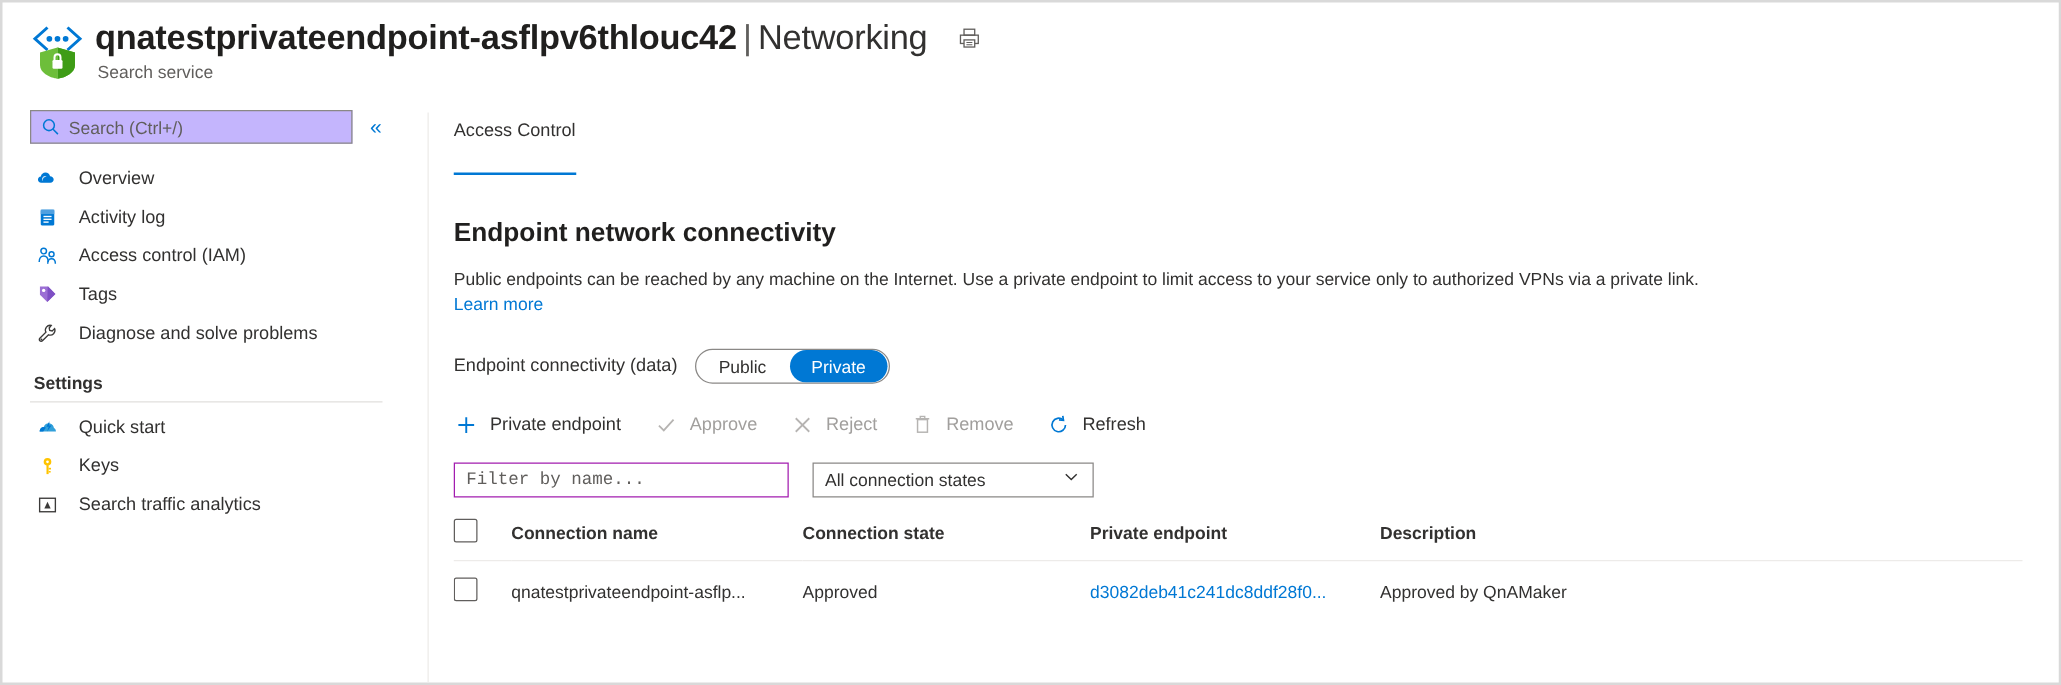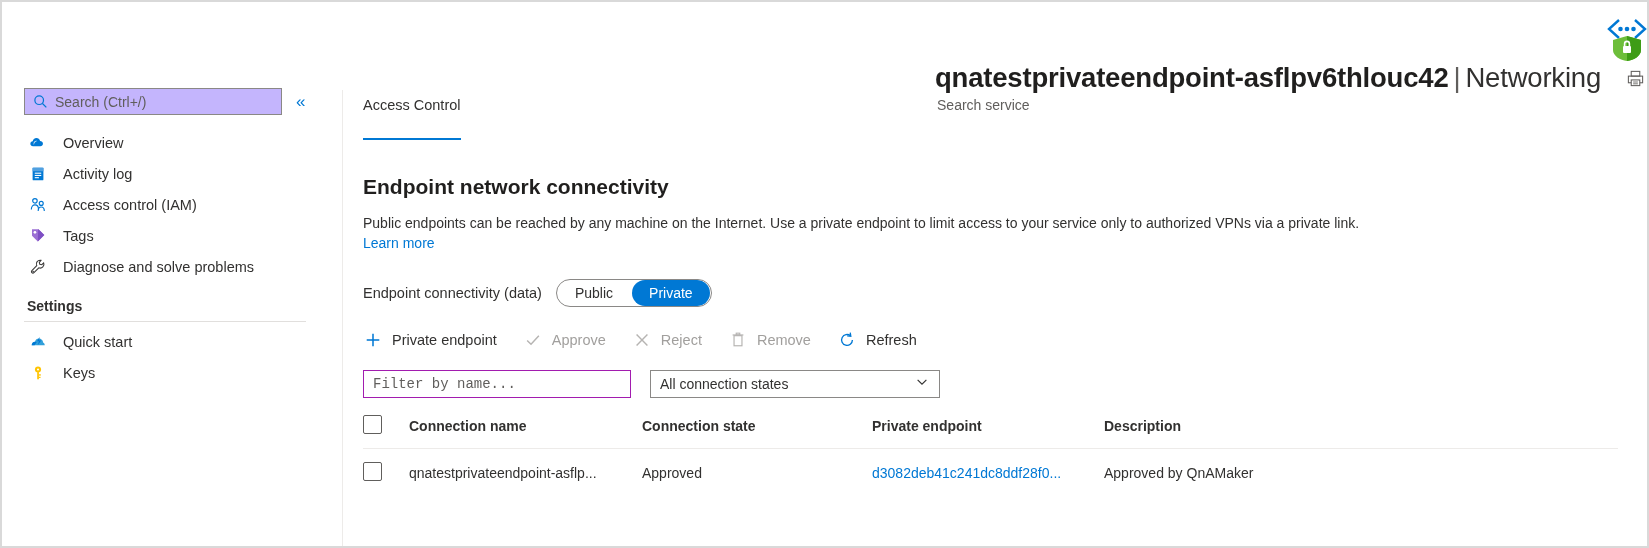--- a/index.html
+++ b/index.html
@@ -19,21 +19,21 @@
   }
 
   
   .header {
     position: absolute;
     left: 0; top: 0;
     width: 100%;
     height: 78px;
     padding: 12px 0 0 22px;
   }
-  .header-row { display: flex; align-items: flex-end; flex-direction: column; }
+  .header-row { display: flex; align-items: center; }
   .svc-icon { width: 42px; height: 46px; flex: 0 0 42px; margin-top: 2px; }
   .header-texts { margin-left: 10px; }
   .title-line { display: flex; align-items: center; }
   .title {
     font-size: 27.5px;
     font-weight: bold;
     color: #201f1e;
     letter-spacing: -0.2px;
     white-space: nowrap;
   }
@@ -237,21 +237,21 @@
     padding: 0 9px;
     font-family: Liberation Mono, monospace;
     font-size: 14px;
     color: #323130;
     outline: 0;
   }
   .filter-input::placeholder { color: #605e5c; opacity: 1; }
   .select-wrap {
     position: relative;
     margin-left: 19px;
-    width: 290px; height: 28px;
+    width: 225px; height: 28px;
     border: 1px solid #8a8886;
     background: #fff;
     display: flex;
     align-items: center;
     padding: 0 9px;
     cursor: pointer;
   }
   .select-wrap .sel-text { font-size: 14px; color: #323130; }
   .select-wrap .chev {
     position: absolute;
@@ -435,20 +435,29 @@
             <circle cx="10" cy="6.1" r="1.2" fill="#ffffff"></circle>
             <rect x="9.1" y="9" width="1.9" height="8" fill="#ffc400"></rect>
             <rect x="11" y="11.4" width="2.1" height="1.5" fill="#ffc400"></rect>
             <rect x="11" y="14.2" width="1.8" height="1.4" fill="#ffc400"></rect>
           </svg>
         </span>
         <span class="lbl">Keys</span>
       </div>
 
 
+      <div class="nav-item">
+        <span class="ico">
+          <svg viewBox="0 0 20 20" width="18" height="18">
+            <rect x="3" y="4" width="14" height="12" fill="none" stroke="#3b3a39" stroke-width="1.2"></rect>
+            <path d="M7.2 13 L10 7 L12.8 13 Z" fill="#3b3a39"></path>
+          </svg>
+        </span>
+        <span class="lbl">Search traffic analytics</span>
+      </div>
 
     </div>
   </div>
 
   <div class="vdiv"></div>
 
   <div class="main">
 
     <div class="tabs">
       <div class="tab active">Access Control</div>

